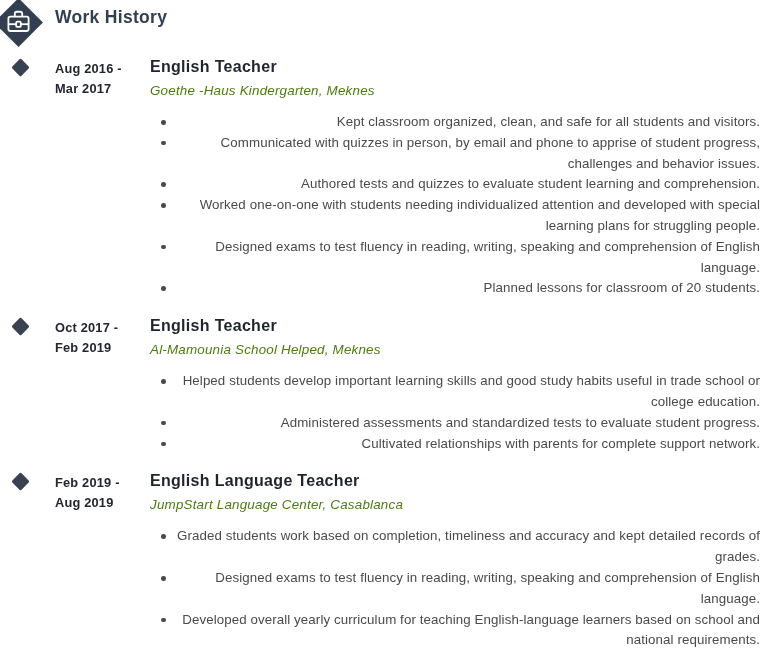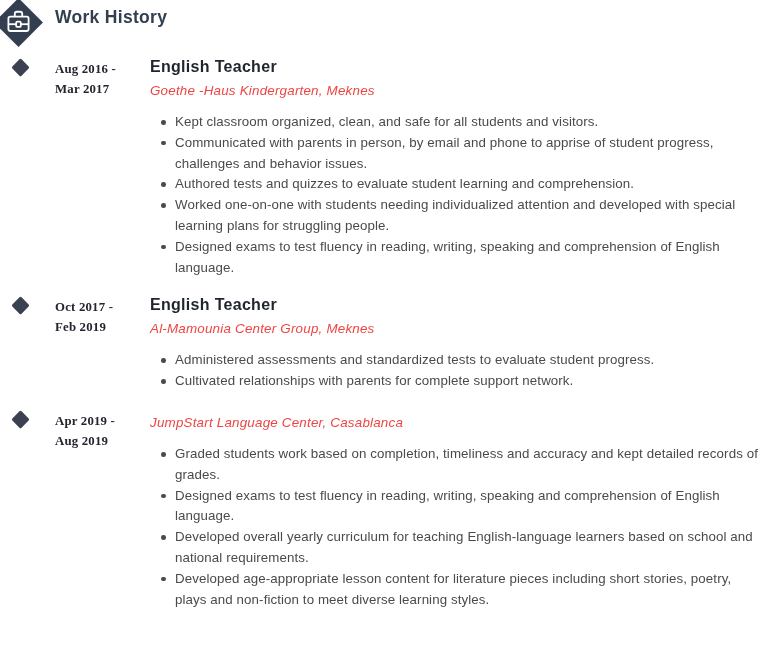--- a/index.html
+++ b/index.html
@@ -53,50 +53,50 @@
     transform: rotate(45deg);
     border-radius: 1.5px;
   }
   .job-dates {
     font-weight: bold;
     font-size: 12.8px;
     line-height: 20px;
     color: #23262F;
     padding-top: 2px;
     letter-spacing: 0.2px;
-    font-family: Liberation Serif, serif;
   }
   .job-content { padding-right: 14px; }
   .job-title {
     font-size: 16px;
     font-weight: bold;
     color: #1F242E;
     line-height: 20px;
     letter-spacing: 0.3px;
   }
   .job-company {
     font-style: italic;
     font-size: 13.4px;
-    color: #ef4444;
+    color: #4d7c0f;
     margin-top: 5px;
     line-height: 17px;
     letter-spacing: 0.2px;
   }
   .job-bullets {
     list-style: none;
     margin: 13px 0 0 0;
     padding: 0;
   }
   .job-bullets li {
     position: relative;
     padding-left: 25px;
     font-size: 13.3px;
     line-height: 20.8px;
     color: #4a4a4a;
     letter-spacing: 0.1px;
+    text-align: right;
   }
   .job-bullets li::before {
     content: "";
     position: absolute;
     left: 11px; top: 8px;
     width: 4.6px; height: 4.6px;
     border-radius: 50%;
     background: #4a4a4a;
   }
 </style>
@@ -125,55 +125,58 @@
     </div>
     <div class="job-dates">
       <div>Aug 2016 -</div>
       <div>Mar 2017</div>
     </div>
     <div class="job-content">
       <div class="job-title">English Teacher</div>
       <div class="job-company">Goethe -Haus Kindergarten, Meknes</div>
       <ul class="job-bullets">
         <li>Kept classroom organized, clean, and safe for all students and visitors.</li>
-        <li>Communicated with parents in person, by email and phone to apprise of student progress, challenges and behavior issues.</li>
+        <li>Communicated with quizzes in person, by email and phone to apprise of student progress, challenges and behavior issues.</li>
         <li>Authored tests and quizzes to evaluate student learning and comprehension.</li>
         <li>Worked one-on-one with students needing individualized attention and developed with special learning plans for struggling people.</li>
         <li>Designed exams to test fluency in reading, writing, speaking and comprehension of English language.</li>
+        <li>Planned lessons for classroom of 20 students.</li>
       </ul>
     </div>
   </div>
 
   <div class="job">
     <div class="job-marker-cell">
       <div class="job-marker"></div>
     </div>
     <div class="job-dates">
       <div>Oct 2017 -</div>
       <div>Feb 2019</div>
     </div>
     <div class="job-content">
       <div class="job-title">English Teacher</div>
-      <div class="job-company">Al-Mamounia Center Group, Meknes</div>
+      <div class="job-company">Al-Mamounia School Helped, Meknes</div>
       <ul class="job-bullets">
+        <li>Helped students develop important learning skills and good study habits useful in trade school or college education.</li>
         <li>Administered assessments and standardized tests to evaluate student progress.</li>
         <li>Cultivated relationships with parents for complete support network.</li>
       </ul>
     </div>
   </div>
 
   <div class="job">
     <div class="job-marker-cell">
       <div class="job-marker"></div>
     </div>
     <div class="job-dates">
-      <div>Apr 2019 -</div>
+      <div>Feb 2019 -</div>
       <div>Aug 2019</div>
     </div>
     <div class="job-content">
+      <div class="job-title">English Language Teacher</div>
       <div class="job-company">JumpStart Language Center, Casablanca</div>
       <ul class="job-bullets">
         <li>Graded students work based on completion, timeliness and accuracy and kept detailed records of grades.</li>
         <li>Designed exams to test fluency in reading, writing, speaking and comprehension of English language.</li>
         <li>Developed overall yearly curriculum for teaching English-language learners based on school and national requirements.</li>
         <li>Developed age-appropriate lesson content for literature pieces including short stories, poetry, plays and non-fiction to meet diverse learning styles.</li>
       </ul>
     </div>
   </div>
 

